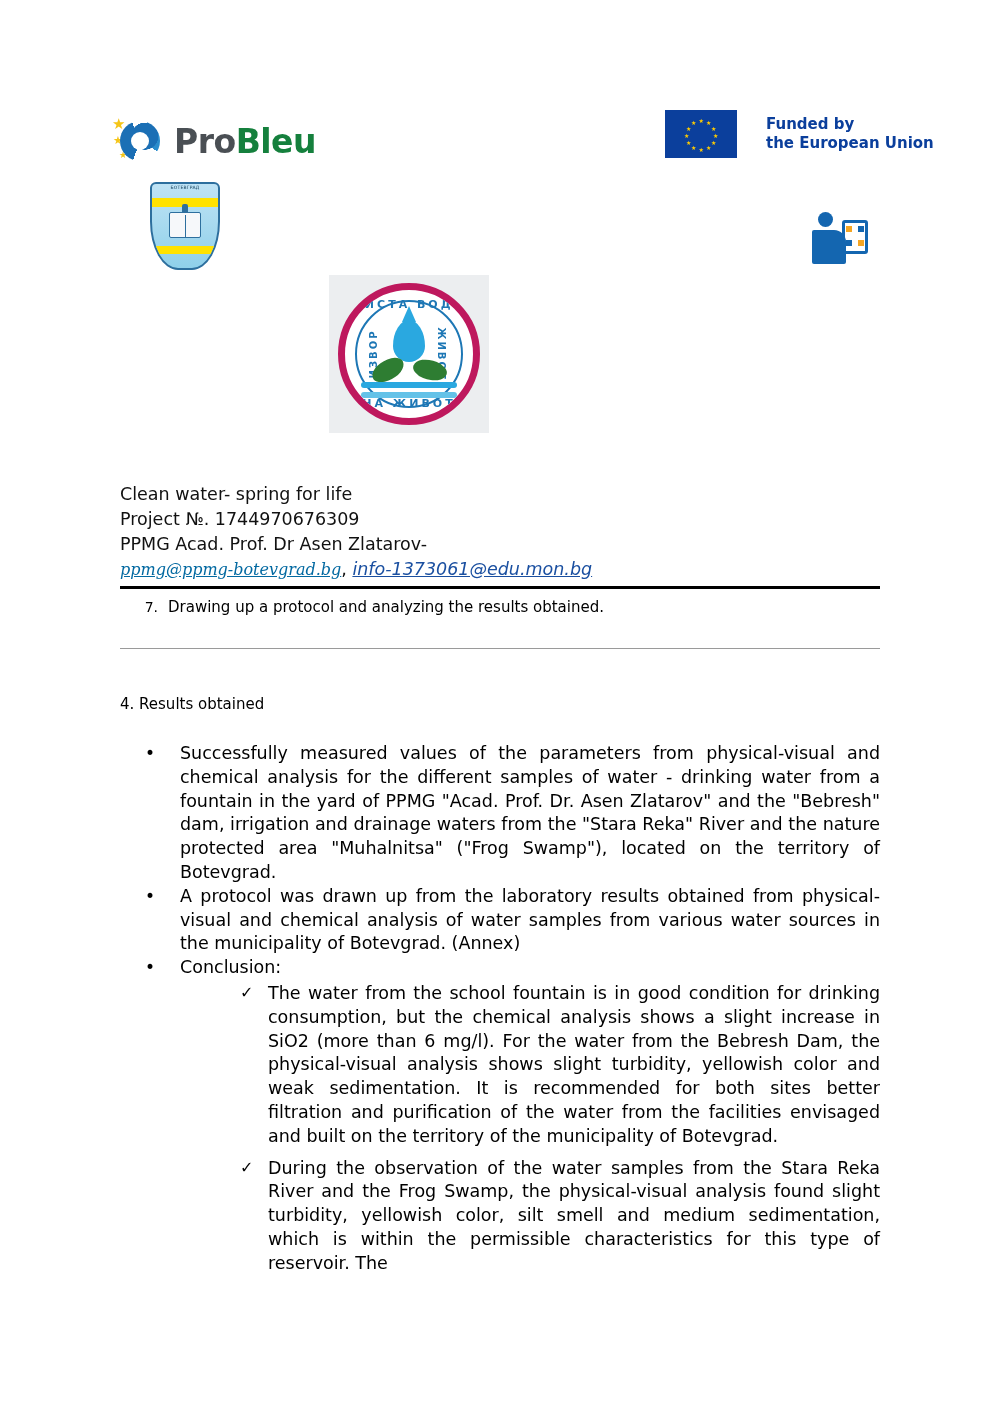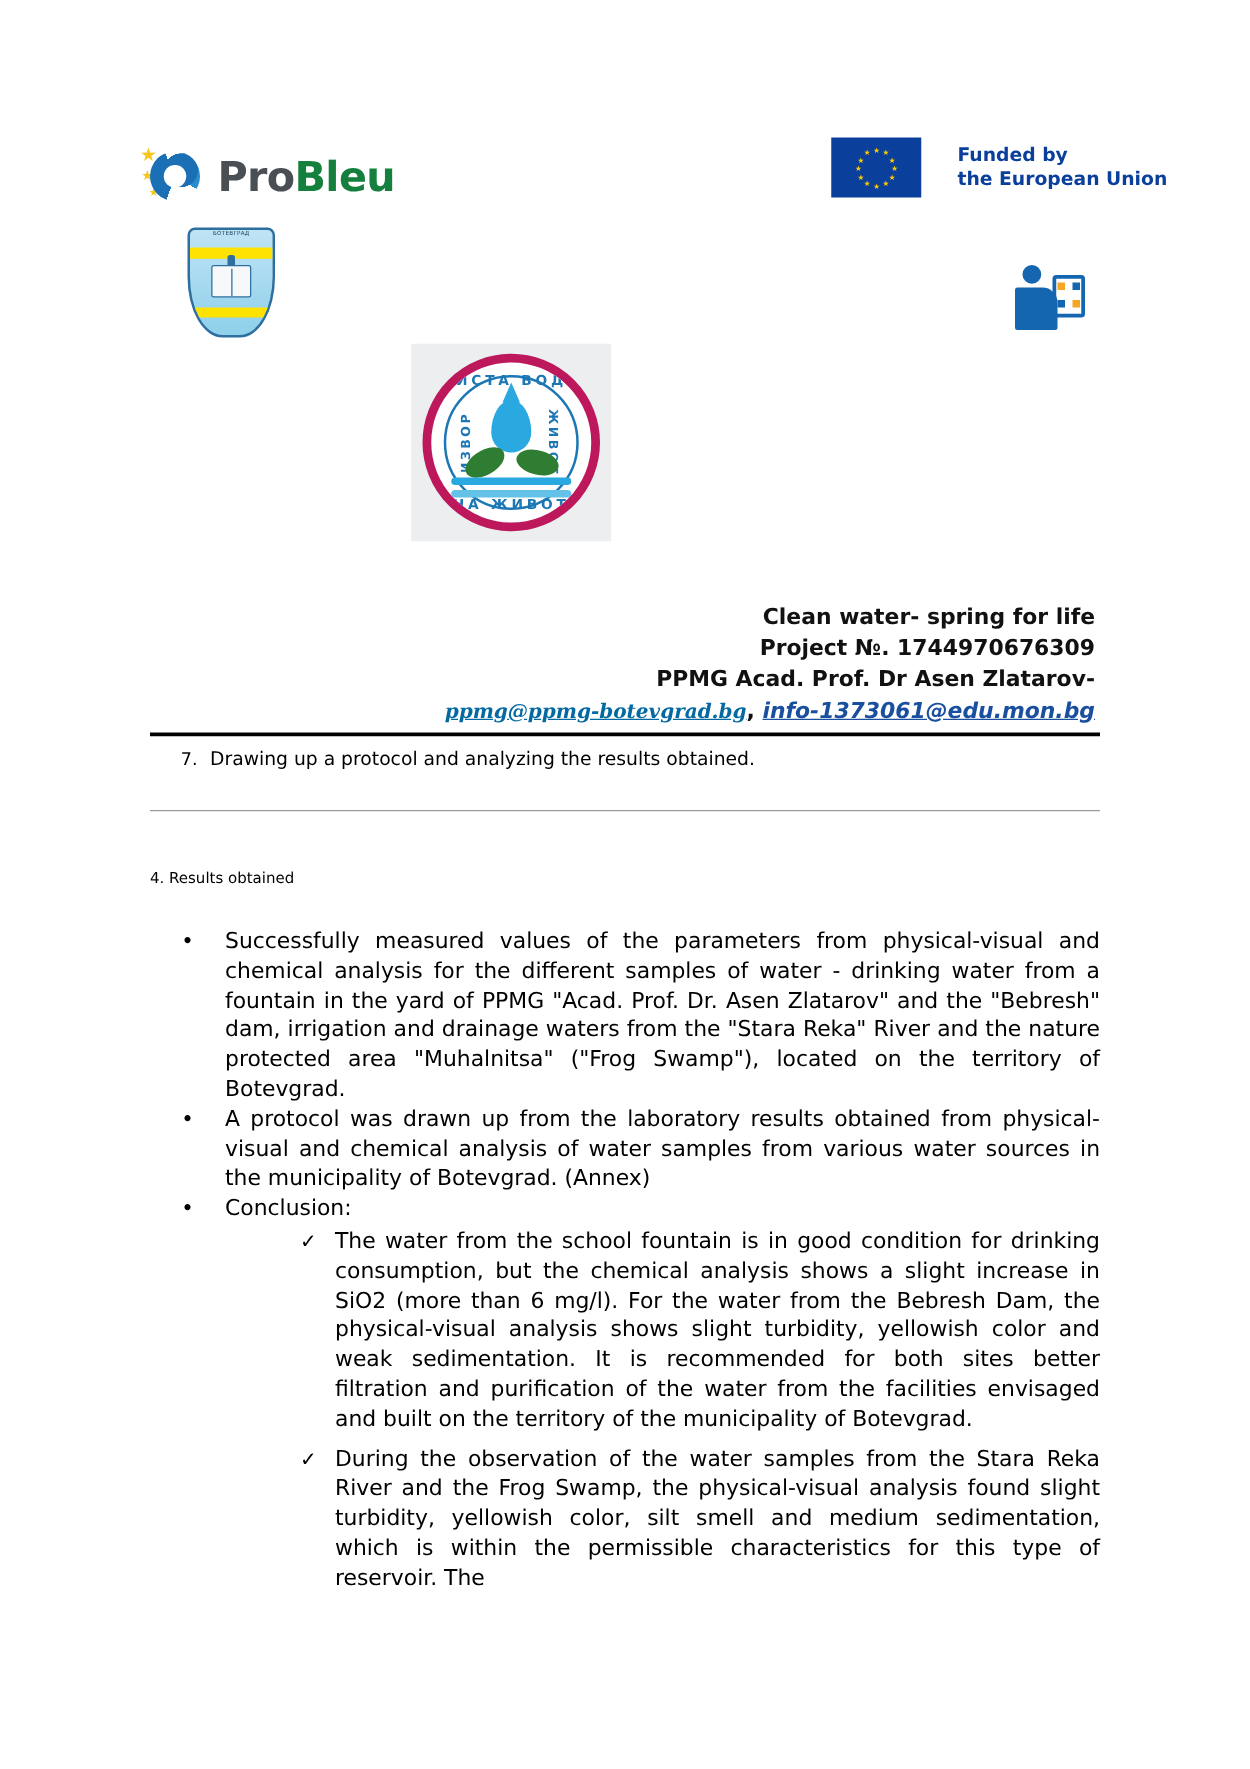--- a/index.html
+++ b/index.html
@@ -152,25 +152,24 @@
   .logo-project .arc-bottom { bottom: 8px; }
   .logo-project .arc-left, .logo-project .arc-right {
     position: absolute; top: 50%; font-size: 10px; font-weight: 700; color: #1d77b5;
     letter-spacing: 2px;
   }
   .logo-project .arc-left { left: 4px; transform: translateY(-50%) rotate(-90deg); }
   .logo-project .arc-right { right: 4px; transform: translateY(-50%) rotate(90deg); }
 
   
   .doc-header {
-    position: absolute; left: 120px; right: 124px; top: 482px;
-    text-align: right;
+    position: absolute; left: 120px; right: 138px; top: 482px;
+    text-align: left;
     font-size: 17.5px; line-height: 1.42;
     color: #111;
-    font-weight: bold;
   }
   .doc-header .line { display: block; }
   .doc-header .emails { margin-top: 0px; }
   .doc-header .email-a {
     font-family: "DejaVu Serif", "Liberation Serif", serif;
     font-style: italic; color: #0369a1; text-decoration: underline;
     font-size: 16px;
   }
   .doc-header .email-b {
     font-style: italic; color: #1a4fa0; text-decoration: underline; font-size: 17.5px;
@@ -189,21 +188,21 @@
   .numbered-item .num { font-size: 14px; width: 38px; text-align: right; }
   .numbered-item .txt { font-size: 15px; }
 
   .rule-thin {
     position: absolute; left: 120px; right: 120px; top: 648px;
     border-top: 1.5px solid #9a9a9a;
   }
 
   .section-title {
     position: absolute; left: 120px; top: 695px;
-    font-size: 12px;
+    font-size: 15px;
   }
 
   .bullets {
     position: absolute; left: 120px; right: 120px; top: 742px;
     font-size: 17.5px; line-height: 1.36;
   }
   .bullet {
     display: flex; gap: 0; margin-bottom: 0px;
   }
   .bullet .marker {

